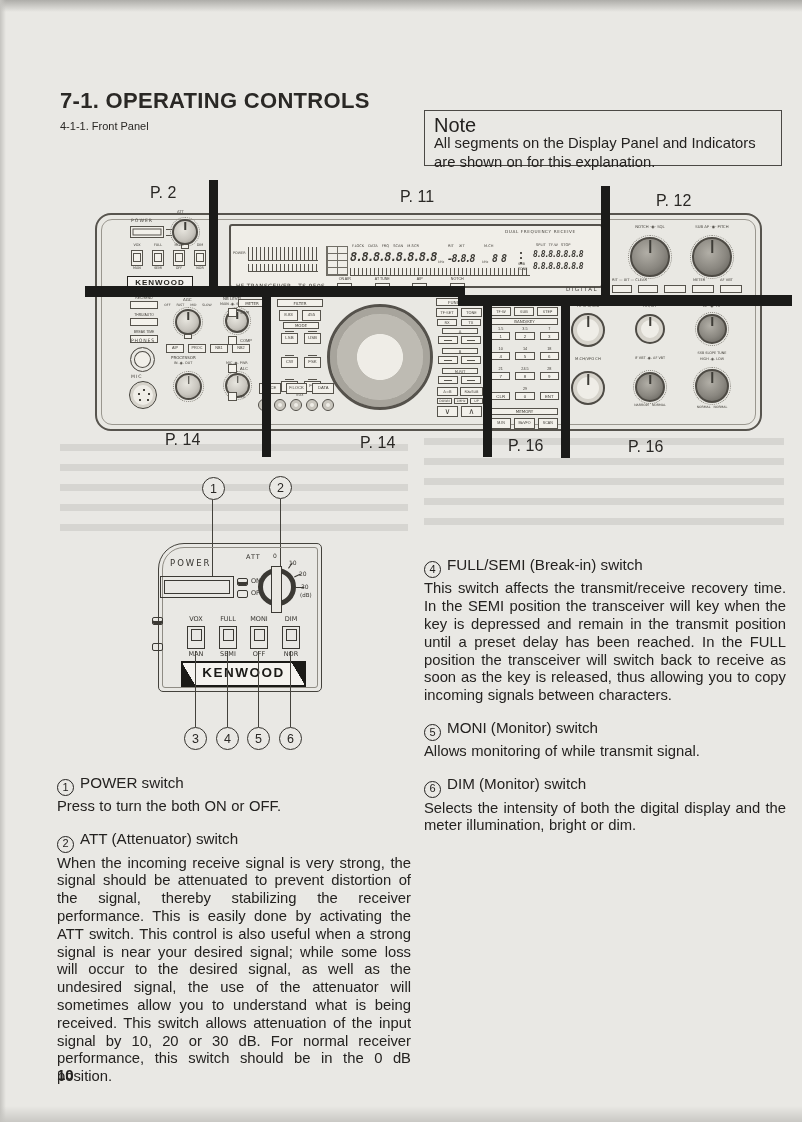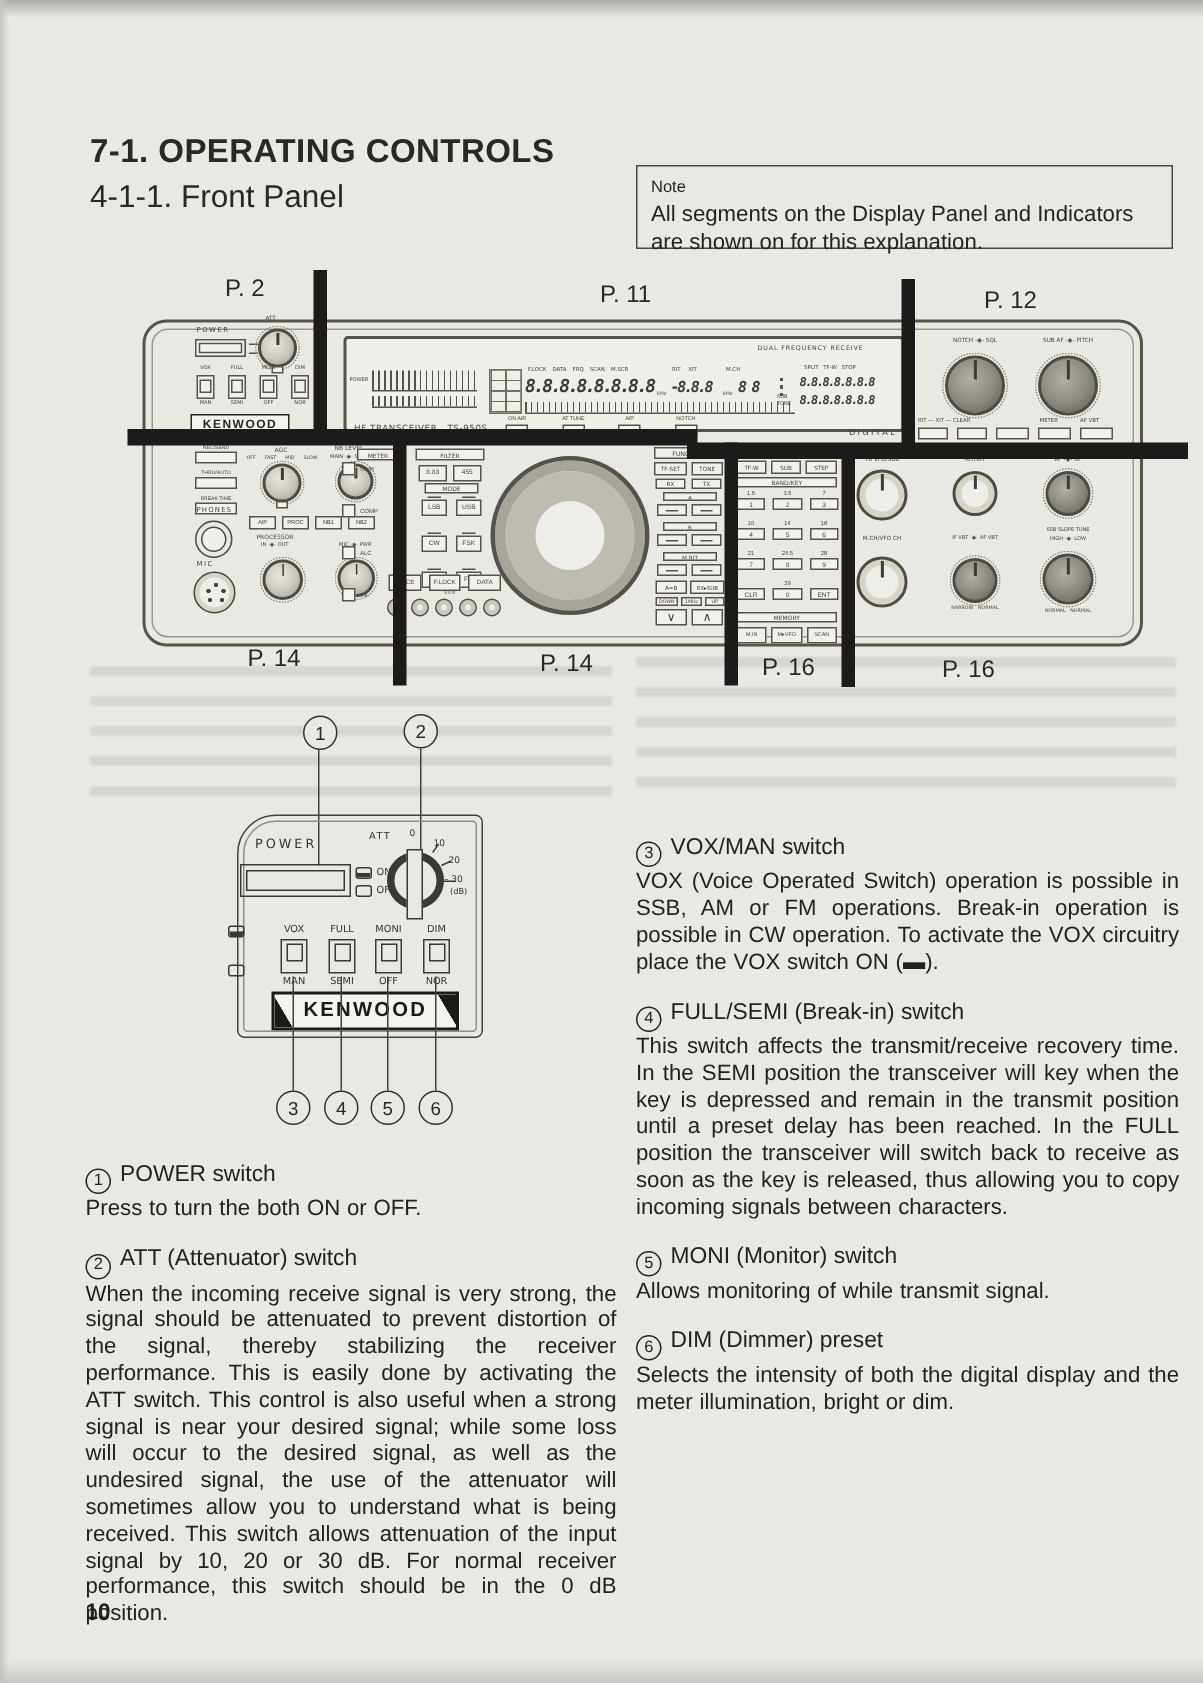--- a/index.html
+++ b/index.html
@@ -6,23 +6,23 @@
   .page{position:relative;width:802px;height:1122px;margin:0 auto;background:#e9e8e4;overflow:hidden;
         font-family:"Liberation Sans",sans-serif;color:#242220;}
   .abs{position:absolute;}
   
   .edge-top{position:absolute;left:0;top:0;width:802px;height:12px;background:linear-gradient(#aeada9,rgba(233,232,228,0));}
   .edge-bottom{position:absolute;left:0;top:1106px;width:802px;height:16px;background:linear-gradient(rgba(233,232,228,0),#c9c8c4);}
   .edge-left{position:absolute;left:0;top:0;width:6px;height:1122px;background:linear-gradient(90deg,#c5c4c0,rgba(233,232,228,0));}
   
   .h1{position:absolute;left:60px;top:48px;font-size:29px;font-weight:bold;letter-spacing:.5px;white-space:pre;color:#2a2825;}
   .h2{position:absolute;left:60px;top:88px;font-size:22px;font-weight:bold;letter-spacing:.3px;color:#2a2825;}
-  .h3{position:absolute;left:60px;top:120px;font-size:21px;color:#2a2825;}
+  .h3{position:absolute;left:60px;top:120px;font-size:11px;color:#2a2825;}
   .notebox{position:absolute;left:424px;top:110px;width:358px;height:56px;border:1.4px solid #4b4945;padding:5px 9px;box-sizing:border-box;}
-  .notebox .nt{font-size:11px;line-height:18px;}
+  .notebox .nt{font-size:20px;line-height:18px;}
   .notebox .nb{font-size:14.8px;line-height:18.6px;width:338px;}
   
   .L{position:absolute;white-space:nowrap;color:#45423c;font-family:"DejaVu Sans",sans-serif;line-height:1.1;}
   .Lc{text-align:center;}
   .B{position:absolute;border:1px solid #56534c;background:#f2f0ea;box-sizing:border-box;text-align:center;color:#45423c;
      font-family:"DejaVu Sans",sans-serif;overflow:hidden;}
   .bar{position:absolute;background:#1b1b19;z-index:40;}
   .pref{position:absolute;font-size:16px;color:#2a2825;white-space:nowrap;z-index:41;}
   .body-rect{position:absolute;left:95px;top:213px;width:663px;height:214px;border:2px solid #57544e;border-radius:16px;background:#e9e8e3;}
   .body-rect::before{content:"";position:absolute;inset:4px;border:1px solid #9a978f;border-radius:11px;}
@@ -450,20 +450,19 @@
   <div class="callout" style="left:184px;top:727px;">3</div>
   <div class="callout" style="left:216px;top:727px;">4</div>
   <div class="callout" style="left:247px;top:727px;">5</div>
   <div class="callout" style="left:279px;top:727px;">6</div>
 
   <div class="col" style="left:57px;top:774px;width:354px;">
       <div class="section"><span class="num">1</span><span class="title">POWER switch</span><span class="body">Press to turn the both ON or OFF.</span></div>
       <div class="section"><span class="num">2</span><span class="title">ATT (Attenuator) switch</span><span class="body">When the incoming receive signal is very strong, the signal should be attenuated to prevent distortion of the signal, thereby stabilizing the receiver performance. This is easily done by activating the ATT switch. This control is also useful when a strong signal is near your desired signal; while some loss will occur to the desired signal, as well as the undesired signal, the use of the attenuator will sometimes allow you to understand what is being received. This switch allows attenuation of the input signal by 10, 20 or 30 dB. For normal receiver performance, this switch should be in the 0 dB position.</span></div>
     </div>
   <div class="col" style="left:424px;top:556px;width:362px;">
-      <div class="section"><span class="num">3</span><span class="title">VOX/MAN switch</span><span class="body">VOX (Voice Operated Switch) operation is possible in SSB, AM or FM operations. Break-in operation is possible in CW operation. To activate the VOX circuitry place the VOX switch ON (▬).</span></div>
       <div class="section"><span class="num">4</span><span class="title">FULL/SEMI (Break-in) switch</span><span class="body">This switch affects the transmit/receive recovery time. In the SEMI position the transceiver will key when the key is depressed and remain in the transmit position until a preset delay has been reached. In the FULL position the transceiver will switch back to receive as soon as the key is released, thus allowing you to copy incoming signals between characters.</span></div>
       <div class="section"><span class="num">5</span><span class="title">MONI (Monitor) switch</span><span class="body">Allows monitoring of while transmit signal.</span></div>
-      <div class="section"><span class="num">6</span><span class="title">DIM (Dimmer) preset</span><span class="body">Selects the intensity of both the digital display and the meter illumination, bright or dim.</span></div>
+      <div class="section"><span class="num">6</span><span class="title">DIM (Monitor) switch</span><span class="body">Selects the intensity of both the digital display and the meter illumination, bright or dim.</span></div>
     </div>
 
   <div class="pageno">10</div>
 </div>
 
 </body></html>

